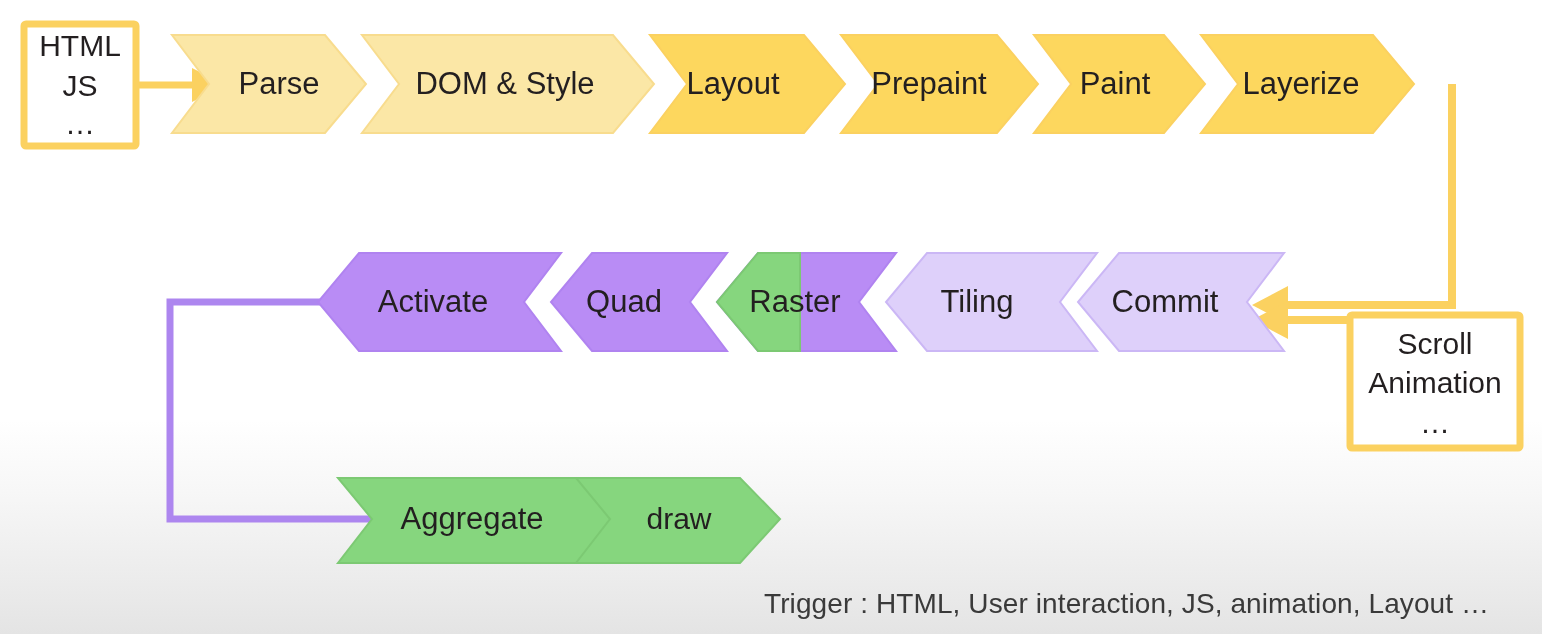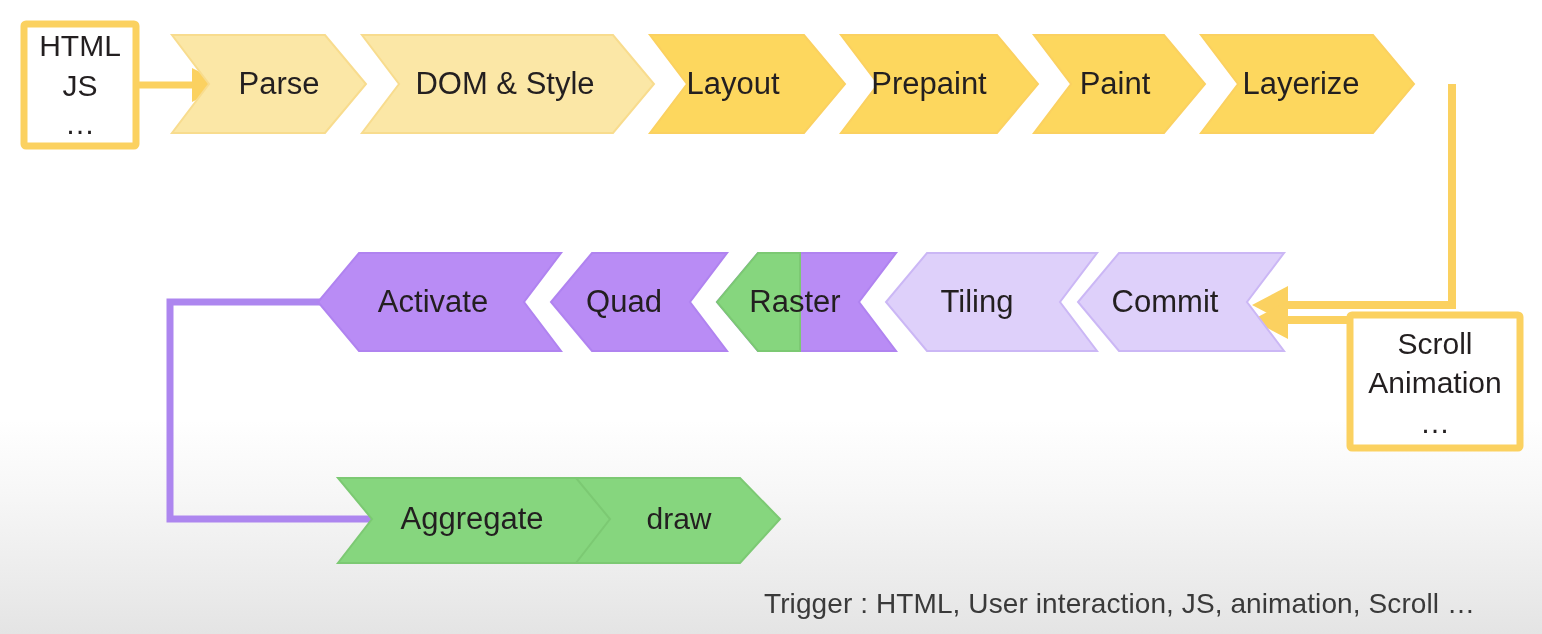--- a/index.html
+++ b/index.html
@@ -138,15 +138,15 @@
 
     <g>
       <rect x="1350" y="315" width="170" height="133" fill="#ffffff" stroke="#fbd160" stroke-width="7" rx="2"></rect>
       <text class="lbl srcbox-text" x="1435" y="346">Scroll</text>
       <text class="lbl srcbox-text" x="1435" y="385">Animation</text>
       <text class="lbl srcbox-text" x="1435" y="425">…</text>
     </g>
 
   </svg>
 
-  <div class="footer-text">Trigger : HTML, User interaction, JS, animation, Scroll …</div>
+  <div class="footer-text">Trigger : HTML, User interaction, JS, animation, Layout …</div>
 
 </div>
 
 </body></html>

